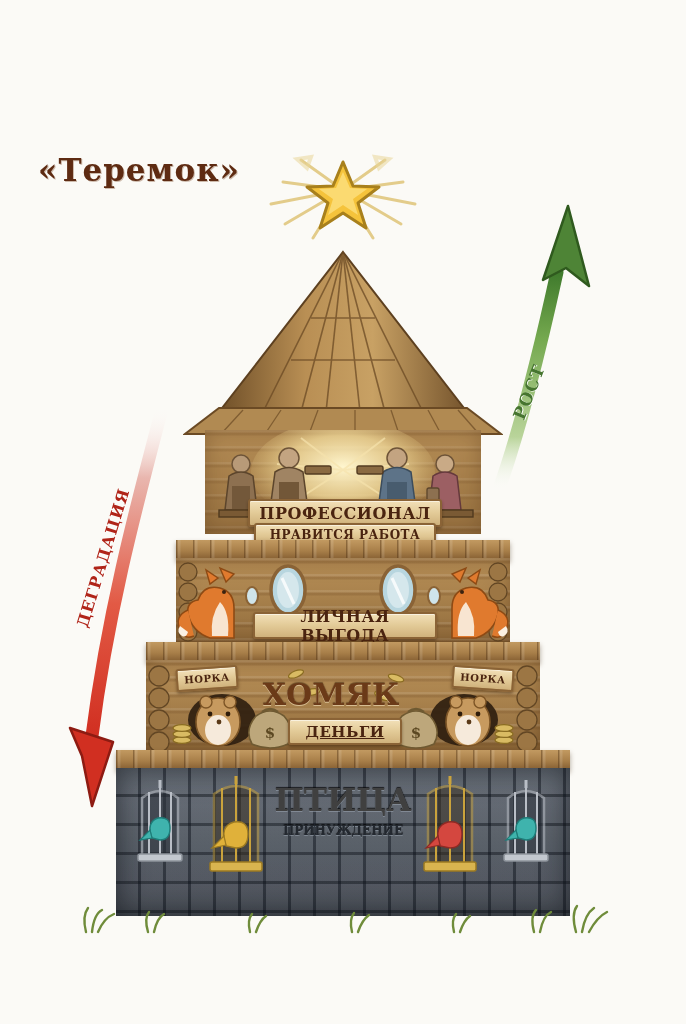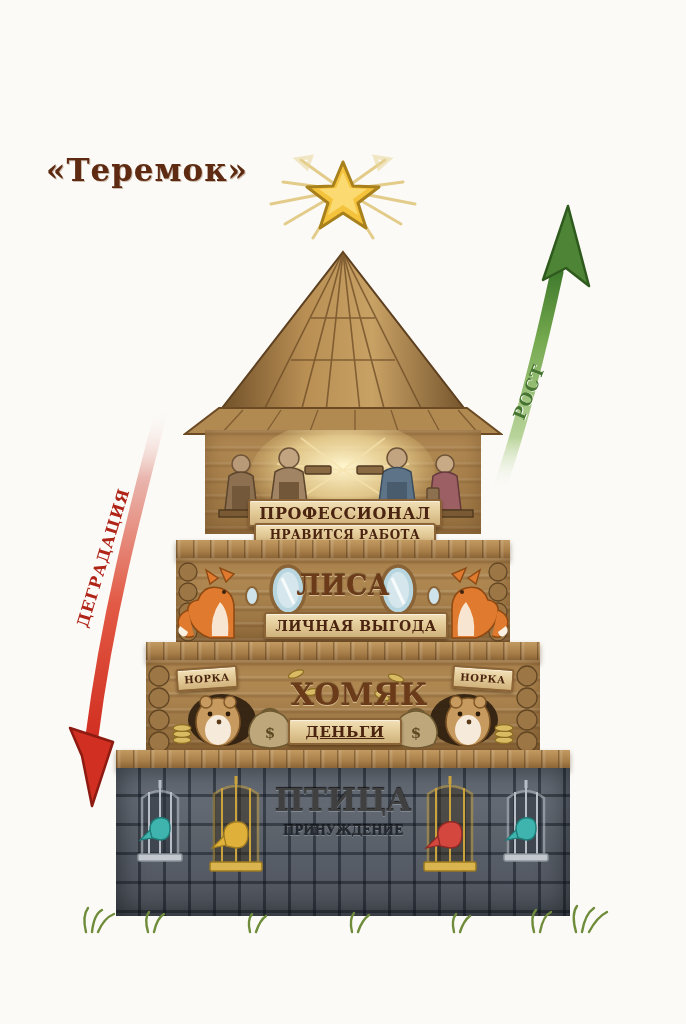--- a/index.html
+++ b/index.html
@@ -13,21 +13,20 @@
 
   
   .title{
     position:absolute;left:38px;top:152px;
     font-family:"DejaVu Serif", serif;
     font-size:31px;font-weight:bold;
     color:#5e2b12;
     letter-spacing:1px;
     text-shadow:1px 1px 0 rgba(120,70,35,.35);
     white-space:nowrap;
-    margin-left:8px;
   }
 
   
   .arrow-label{
     position:absolute;
     font-family:"DejaVu Serif", serif;
     font-weight:bold;
     white-space:nowrap;
   }
   .lbl-growth{
@@ -302,22 +301,21 @@
         <path d="M44,44 q10,10 8,34 l-16,0 q-2,-20 8,-34 z" fill="#fbf1e3" opacity=".9"></path>
         <path d="M50,24 l-6,-14 l14,6 z" fill="#e07a2e" stroke="#8d4a14" stroke-width="1.4"></path>
         <path d="M34,26 l-4,-14 l12,8 z" fill="#e07a2e" stroke="#8d4a14" stroke-width="1.4"></path>
         <circle cx="48" cy="34" r="2" fill="#3a2310"></circle>
         <path d="M12,52 q-14,6 -8,20 q4,10 14,6" fill="#e07a2e" stroke="#8d4a14" stroke-width="1.5"></path>
         <path d="M4,68 q-4,6 2,10 q4,2 6,-4" fill="#fbf1e3"></path>
         <ellipse cx="76" cy="38" rx="6" ry="9" fill="#cfe4ea" stroke="#8a6336" stroke-width="2"></ellipse>
       </g>
     </svg>
 
-    <div class="carved" style="left:253px;top:558px;width:180px;font-size:27px;">ЛИСА</div>
-    <div class="plaque ribbon" style="left:264px;top:600px;width:180px;height:23px;font-size:14px;">ЛИЧНАЯ ВЫГОДА</div>
+    <div class="plaque ribbon" style="left:253px;top:600px;width:180px;height:23px;font-size:16px;">ЛИЧНАЯ ВЫГОДА</div>
 
     <div class="roofslab" style="left:146px;top:630px;width:394px;height:18px;"></div>
 
     <div class="logwall" style="left:146px;top:648px;width:394px;height:92px;"></div>
 
     <svg width="394" height="92" style="position:absolute;left:146px;top:648px;">
       <g fill="#9c7644" stroke="#624624" stroke-width="1.3">
         <circle cx="13" cy="16" r="10"></circle>
           <circle cx="13" cy="38" r="10"></circle>
           <circle cx="13" cy="60" r="10"></circle>
@@ -373,21 +371,21 @@
         <ellipse cx="150" cy="14" rx="8" ry="3.2" transform="rotate(-22 150 14)"></ellipse>
         <ellipse cx="250" cy="18" rx="8" ry="3.2" transform="rotate(18 250 18)"></ellipse>
         <ellipse cx="166" cy="32" rx="8" ry="3.2" transform="rotate(-10 166 32)"></ellipse>
         <ellipse cx="236" cy="36" rx="8" ry="3.2" transform="rotate(26 236 36)"></ellipse>
       </g>
     </svg>
 
     <div class="plaque" style="left:176px;top:655px;width:58px;height:19px;font-size:10px;transform:rotate(-4deg);">НОРКА</div>
     <div class="plaque" style="left:452px;top:655px;width:58px;height:19px;font-size:10px;transform:rotate(4deg);">НОРКА</div>
 
-    <div class="carved" style="left:264px;top:665px;width:190px;font-size:30px;">ХОМЯК</div>
+    <div class="carved" style="left:236px;top:665px;width:190px;font-size:30px;">ХОМЯК</div>
     <div class="plaque" style="left:288px;top:706px;width:110px;height:23px;font-size:15px;text-decoration:underline;">ДЕНЬГИ</div>
 
     <div class="roofslab" style="left:116px;top:738px;width:454px;height:18px;"></div>
 
     <div class="stonewall" style="left:116px;top:756px;width:454px;height:148px;"></div>
 
     <svg width="454" height="148" style="position:absolute;left:116px;top:756px;">
 
       <g>
         <path d="M44,12 l0,8" stroke="#b9bec6" stroke-width="3"></path>

